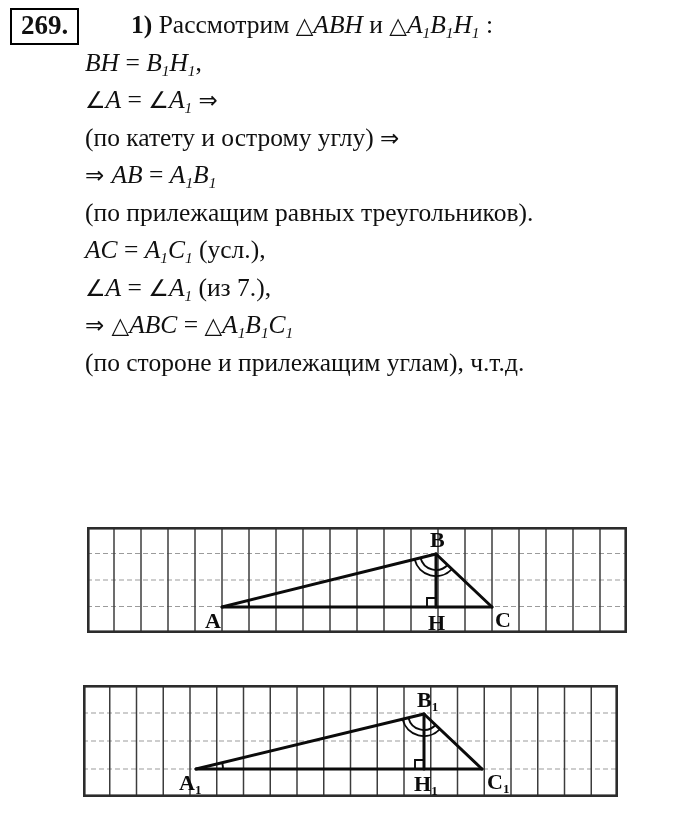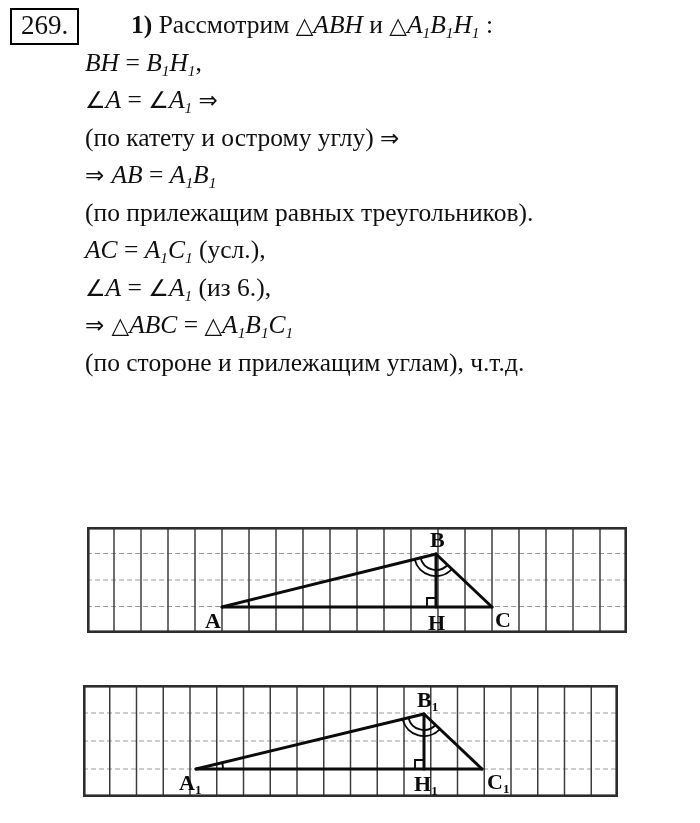--- a/index.html
+++ b/index.html
@@ -5,21 +5,21 @@
   html,body{margin:0;padding:0;background:#e8e8e8;}
   #page{
     position:relative;width:700px;height:823px;background:var(--paper,#fff);
     font-family:"Liberation Serif", serif;color:var(--ink,#101010);
     overflow:hidden;margin:0 auto;
   }
   
   #numbox{
     position:absolute;left:10px;top:8px;
     border:2.5px solid #000;padding:0px 9px 2px 9px;
-    font-weight:normal;font-size:27px;line-height:31px;
+    font-weight:bold;font-size:27px;line-height:31px;
     background:#fff;
   }
   
   #textblock{
     position:absolute;left:85px;top:6px;width:630px;
     font-size:25.5px;line-height:37.5px;white-space:nowrap;
   }
   .sline{height:37.5px;}
   .sline.first{padding-left:46px;}
   .r-b{font-weight:bold;}
@@ -49,21 +49,21 @@
   </div>
 
   <div id="textblock">
     <div class="sline first"><span class="r-b">1) </span><span class="r-u">Рассмотрим </span><span class="r-y">△</span><span class="r-i">ABH</span><span class="r-u"> и </span><span class="r-y">△</span><span class="r-i">A</span><span class="r-s">1</span><span class="r-i">B</span><span class="r-s">1</span><span class="r-i">H</span><span class="r-s">1</span><span class="r-u"> :</span></div>
     <div class="sline"><span class="r-i">BH</span><span class="r-u"> = </span><span class="r-i">B</span><span class="r-s">1</span><span class="r-i">H</span><span class="r-s">1</span><span class="r-u">,</span></div>
     <div class="sline"><span class="r-y">∠</span><span class="r-i">A</span><span class="r-u"> = </span><span class="r-y">∠</span><span class="r-i">A</span><span class="r-s">1</span><span class="r-u"> </span><span class="r-y">⇒</span></div>
     <div class="sline"><span class="r-u">(по катету и острому углу) </span><span class="r-y">⇒</span></div>
     <div class="sline"><span class="r-y">⇒ </span><span class="r-i">AB</span><span class="r-u"> = </span><span class="r-i">A</span><span class="r-s">1</span><span class="r-i">B</span><span class="r-s">1</span></div>
     <div class="sline"><span class="r-u">(по прилежащим равных треугольников).</span></div>
     <div class="sline"><span class="r-i">AC</span><span class="r-u"> = </span><span class="r-i">A</span><span class="r-s">1</span><span class="r-i">C</span><span class="r-s">1</span><span class="r-u"> (усл.),</span></div>
-    <div class="sline"><span class="r-y">∠</span><span class="r-i">A</span><span class="r-u"> = </span><span class="r-y">∠</span><span class="r-i">A</span><span class="r-s">1</span><span class="r-u"> (из 6.),</span></div>
+    <div class="sline"><span class="r-y">∠</span><span class="r-i">A</span><span class="r-u"> = </span><span class="r-y">∠</span><span class="r-i">A</span><span class="r-s">1</span><span class="r-u"> (из 7.),</span></div>
     <div class="sline"><span class="r-y">⇒ </span><span class="r-y">△</span><span class="r-i">ABC</span><span class="r-u"> = </span><span class="r-y">△</span><span class="r-i">A</span><span class="r-s">1</span><span class="r-i">B</span><span class="r-s">1</span><span class="r-i">C</span><span class="r-s">1</span></div>
     <div class="sline"><span class="r-u">(по стороне и прилежащим углам), ч.т.д.</span></div>
   </div>
 
   <svg id="svg1" class="diagram" width="540" height="107" viewBox="0 0 540 107">
     <g class="gridlines">
         <line x1="0" x2="540" y1="26.5" y2="26.5" class="gh"></line>
         <line x1="0" x2="540" y1="53" y2="53" class="gh"></line>
         <line x1="0" x2="540" y1="79.5" y2="79.5" class="gh"></line>
         <line x1="27" x2="27" y1="0" y2="106" class="gv"></line>

